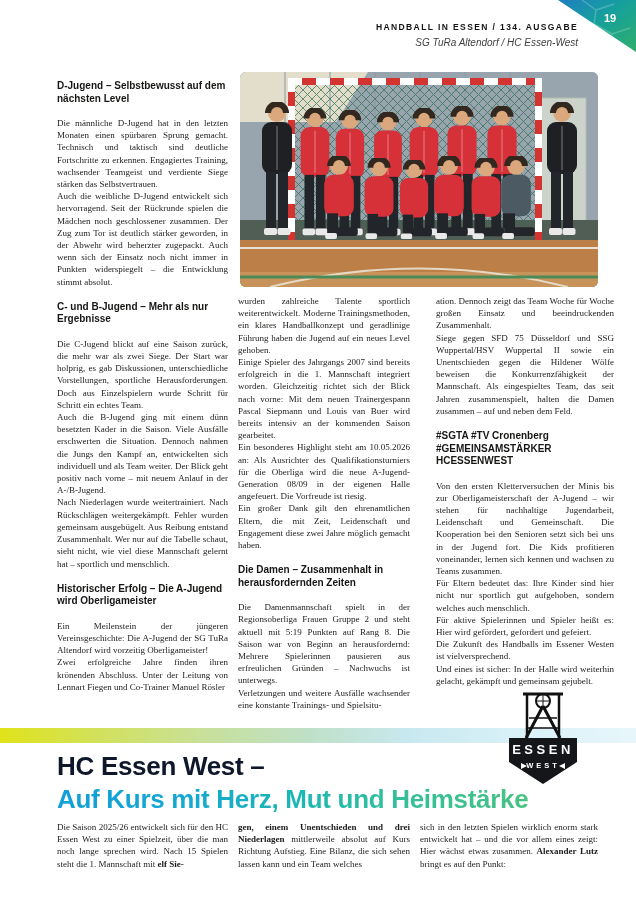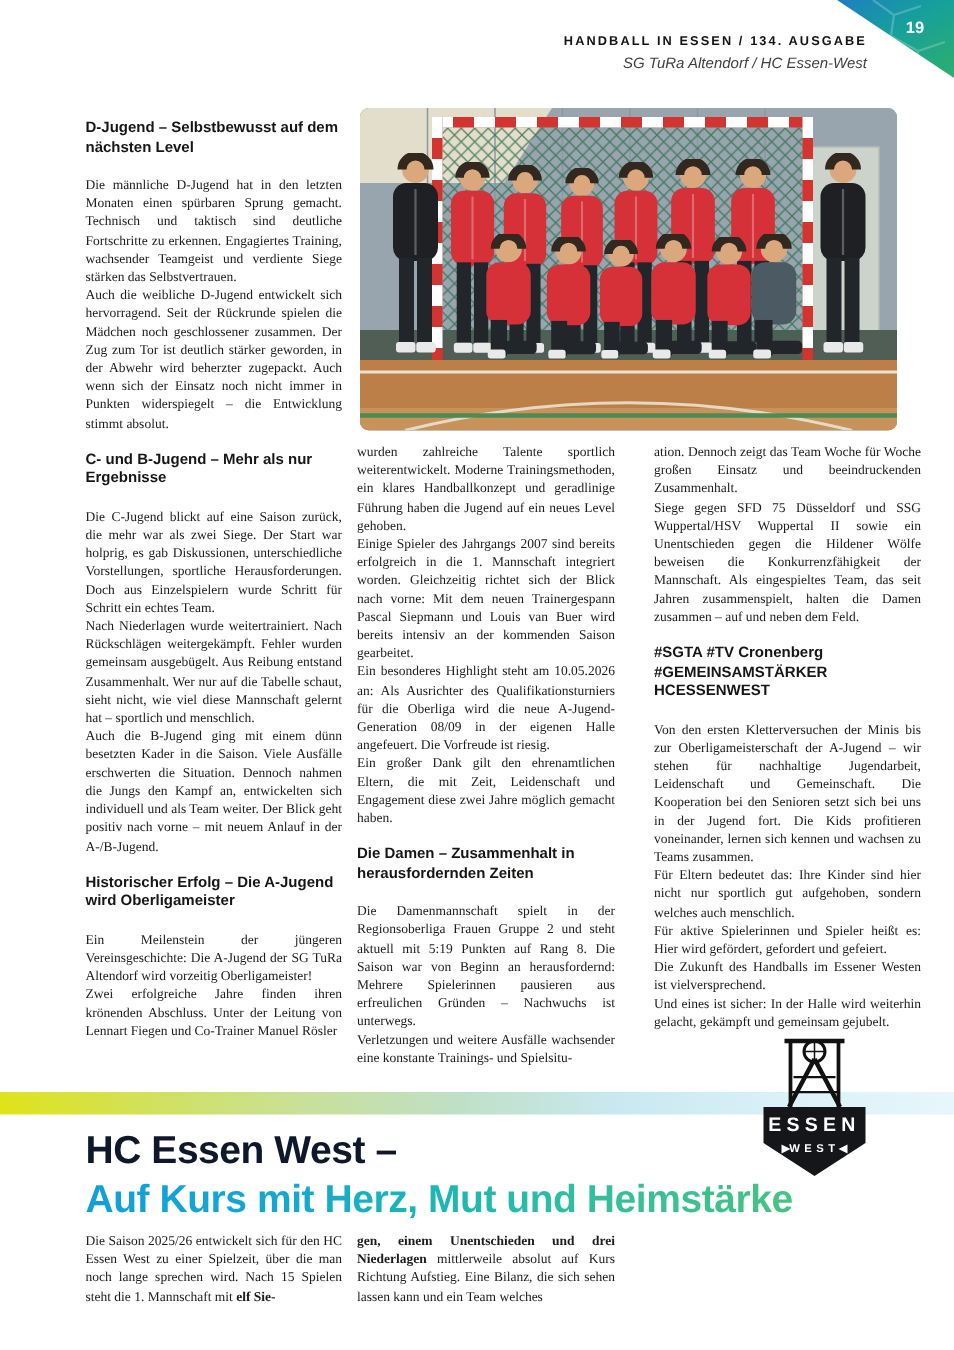--- a/index.html
+++ b/index.html
@@ -157,22 +157,22 @@
       </g>
     </svg>
   </div>
 
   <div class="col col-left">
     <h3 class="first">D-Jugend – Selbstbewusst auf dem nächsten Level</h3>
     <p>Die männliche D-Jugend hat in den letzten Monaten einen spürbaren Sprung gemacht. Technisch und taktisch sind deutliche Fortschritte zu erkennen. Engagiertes Training, wachsender Teamgeist und verdiente Siege stärken das Selbstvertrauen.</p>
     <p>Auch die weibliche D-Jugend entwickelt sich hervorragend. Seit der Rückrunde spielen die Mädchen noch geschlossener zusammen. Der Zug zum Tor ist deutlich stärker geworden, in der Abwehr wird beherzter zugepackt. Auch wenn sich der Einsatz noch nicht immer in Punkten widerspiegelt – die Entwicklung stimmt absolut.</p>
     <h3>C- und B-Jugend – Mehr als nur Ergebnisse</h3>
     <p>Die C-Jugend blickt auf eine Saison zurück, die mehr war als zwei Siege. Der Start war holprig, es gab Diskussionen, unterschiedliche Vorstellungen, sportliche Herausforderungen. Doch aus Einzelspielern wurde Schritt für Schritt ein echtes Team.</p>
+    <p>Auch die B-Jugend ging mit einem dünn besetzten Kader in die Saison. Viele Ausfälle erschwerten die Situation. Dennoch nahmen die Jungs den Kampf an, entwickelten sich individuell und als Team weiter. Der Blick geht positiv nach vorne – mit neuem Anlauf in der A-/B-Jugend.</p>
     <p>Nach Niederlagen wurde weitertrainiert. Nach Rückschlägen weitergekämpft. Fehler wurden gemeinsam ausgebügelt. Aus Reibung entstand Zusammenhalt. Wer nur auf die Tabelle schaut, sieht nicht, wie viel diese Mannschaft gelernt hat – sportlich und menschlich.</p>
-    <p>Auch die B-Jugend ging mit einem dünn besetzten Kader in die Saison. Viele Ausfälle erschwerten die Situation. Dennoch nahmen die Jungs den Kampf an, entwickelten sich individuell und als Team weiter. Der Blick geht positiv nach vorne – mit neuem Anlauf in der A-/B-Jugend.</p>
     <h3>Historischer Erfolg – Die A-Jugend wird Oberligameister</h3>
     <p>Ein Meilenstein der jüngeren Vereinsgeschichte: Die A-Jugend der SG TuRa Altendorf wird vorzeitig Oberligameister!</p>
     <p>Zwei erfolgreiche Jahre finden ihren krönenden Abschluss. Unter der Leitung von Lennart Fiegen und Co-Trainer Manuel Rösler</p>
   </div>
 
   <div class="col col-mid">
     <p>wurden zahlreiche Talente sportlich weiterentwickelt. Moderne Trainingsmethoden, ein klares Handballkonzept und geradlinige Führung haben die Jugend auf ein neues Level gehoben.</p>
     <p>Einige Spieler des Jahrgangs 2007 sind bereits erfolgreich in die 1. Mannschaft integriert worden. Gleichzeitig richtet sich der Blick nach vorne: Mit dem neuen Trainergespann Pascal Siepmann und Louis van Buer wird bereits intensiv an der kommenden Saison gearbeitet.</p>
     <p>Ein besonderes Highlight steht am 10.05.2026 an: Als Ausrichter des Qualifikationsturniers für die Oberliga wird die neue A-Jugend-Generation 08/09 in der eigenen Halle angefeuert. Die Vorfreude ist riesig.</p>
     <p>Ein großer Dank gilt den ehrenamtlichen Eltern, die mit Zeit, Leidenschaft und Engagement diese zwei Jahre möglich gemacht haben.</p>
@@ -217,16 +217,19 @@
     <div class="l1">HC Essen West –</div>
     <div class="l2">Auf Kurs mit Herz, Mut und Heimstärke</div>
   </div>
 
   <div class="bcol bcol-1">
     <span>Die Saison 2025/26 entwickelt sich für den HC Essen West zu einer Spielzeit, über die man noch lange sprechen wird. Nach 15 Spielen steht die 1. Mannschaft mit </span><b>elf Sie-</b>
   </div>
   <div class="bcol bcol-2">
     <b>gen, einem Unentschieden und drei Niederlagen</b><span> mittlerweile absolut auf Kurs Richtung Aufstieg. Eine Bilanz, die sich sehen lassen kann und ein Team welches</span>
   </div>
+  <div class="bcol bcol-3">
+    <span>sich in den letzten Spielen wirklich enorm stark entwickelt hat – und die vor allem eines zeigt: Hier wächst etwas zusammen. </span><b>Alexander Lutz</b><span> bringt es auf den Punkt:</span>
+  </div>
 
   <div class="continue">weiter auf Seite 20</div>
 
 </div>
 
 </body></html>

